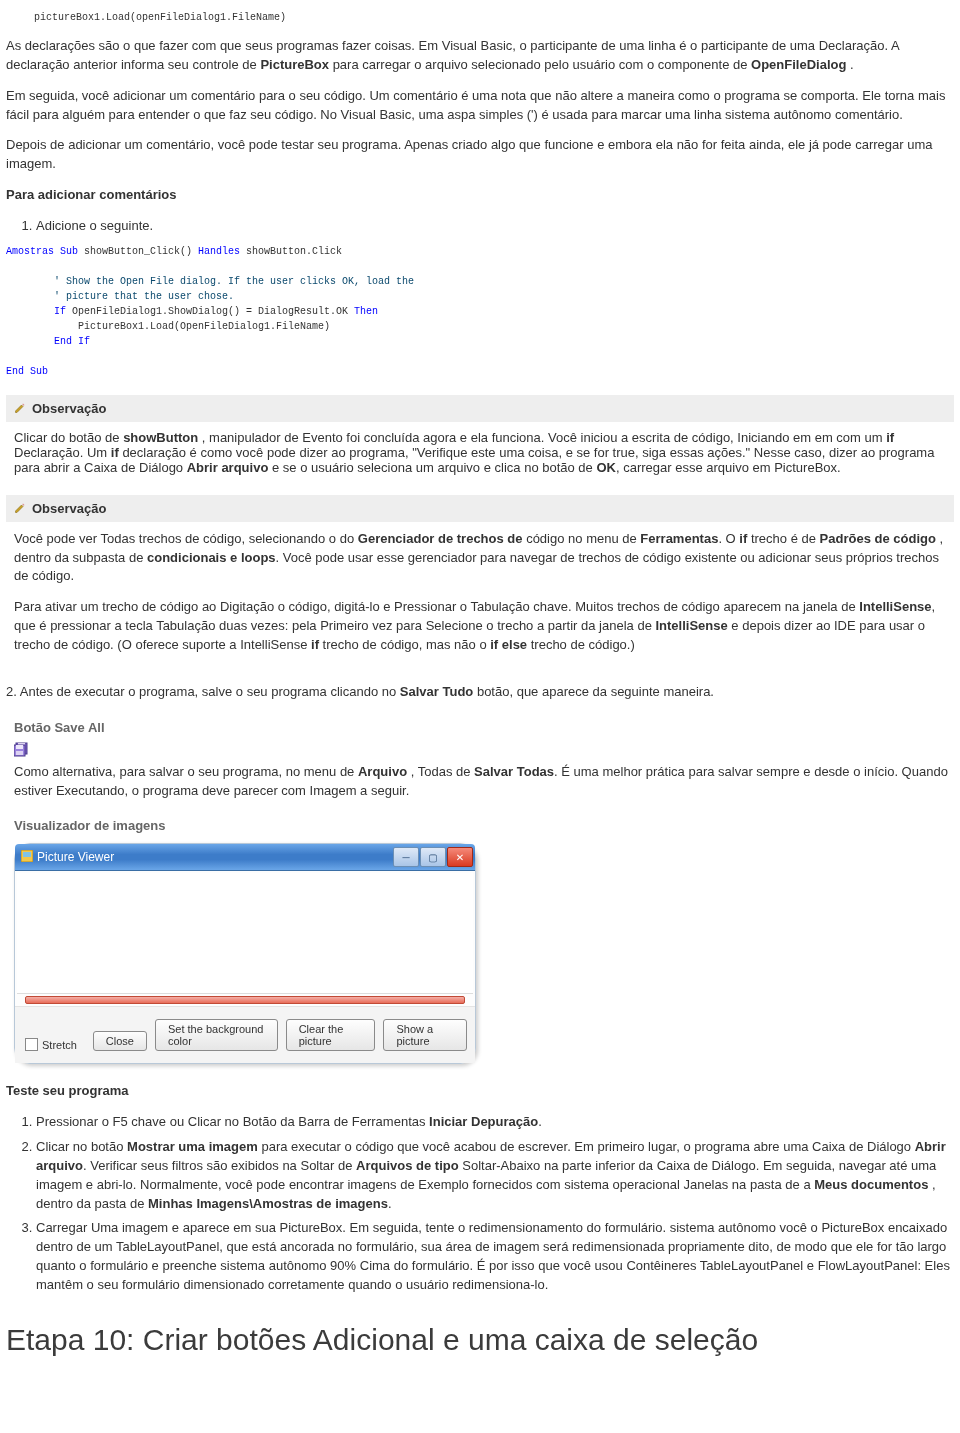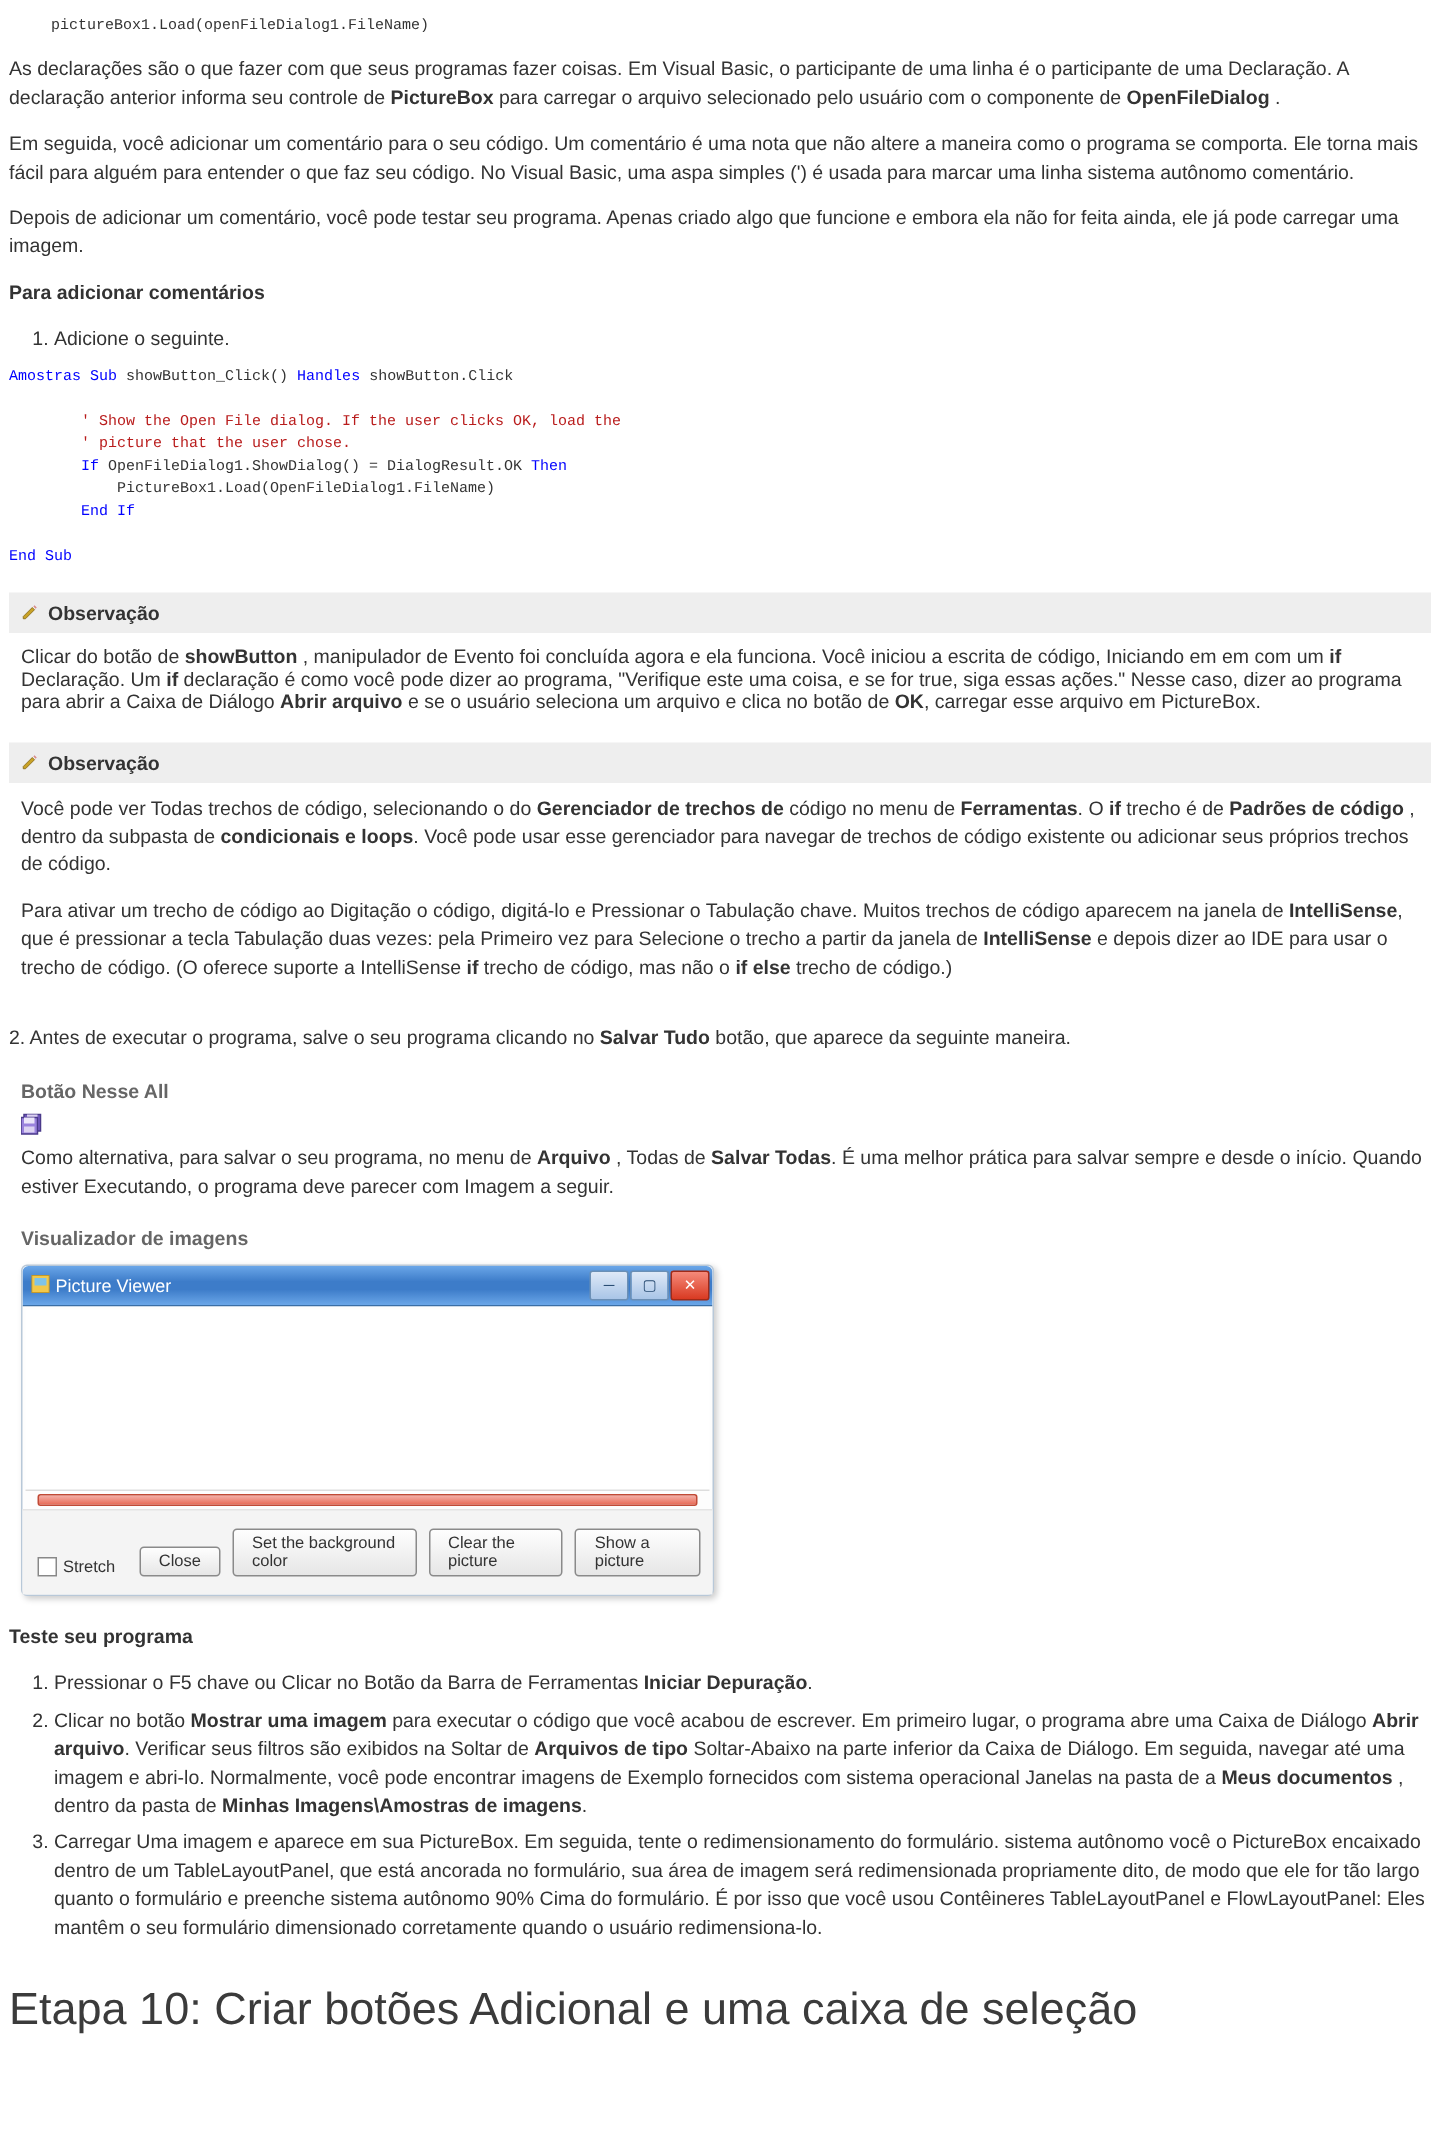--- a/index.html
+++ b/index.html
@@ -12,21 +12,21 @@
     background: #fff;
   }
   pre.code {
     font-family: Consolas, "Courier New", monospace;
     font-size: 10px;
     line-height: 1.5;
     white-space: pre;
     margin: 4px 0 12px 0;
   }
   .kw-blue { color: #0000ff; }
-  .kw-green { color: #b91c1c; }
+  .kw-green { color: #0c4a6e; }
   p { margin: 6px 0 12px 0; line-height: 1.45; }
   .bold { font-weight: bold; }
   ol { margin: 6px 0 8px 18px; padding: 0; }
   ol li { margin: 4px 0 6px 12px; line-height: 1.45; }
   .note-header {
     background: #eeeeee;
     padding: 6px 8px;
     margin: 16px 0 8px 0;
     display: flex;
     align-items: center;
@@ -40,21 +40,21 @@
   .note-body { padding: 0 8px 4px 8px; margin-bottom: 12px; }
   .italic { font-style: italic; }
   h4.sub { font-size: 13px; font-weight: bold; color: #666; margin: 18px 0 6px 8px; }
   .save-icon {
     width: 16px; height: 16px; margin: 4px 0 6px 8px;
   }
   .pv-window {
     width: 460px;
     margin: 10px 0 18px 8px;
     border: 1px solid #b8c8d8;
-    border-radius: 4px;
+    border-radius: 16px;
     box-shadow: 2px 2px 4px #ccc;
     background: #fdfdfd;
   }
   .pv-title {
     display: flex;
     align-items: center;
     height: 26px;
     background: linear-gradient(#6aa6e8,#3d7cc9 40%,#3d7cc9 60%,#6aa6e8);
     color: #fff;
     font-size: 12px;
@@ -164,21 +164,21 @@
   </span>
   <span class="bold">Observação</span>
 </div>
 <div class="note-body">
   <p><span>Você pode ver Todas trechos de código, selecionando o do </span><span class="bold">Gerenciador de trechos de</span><span> código no menu de </span><span class="bold">Ferramentas</span><span>. O </span><span class="bold">if</span><span> trecho é de </span><span class="bold">Padrões de código</span><span> , dentro da subpasta de </span><span class="bold">condicionais e loops</span><span>. Você pode usar esse gerenciador para navegar de trechos de código existente ou adicionar seus próprios trechos de código.</span></p>
   <p><span>Para ativar um trecho de código ao Digitação o código, digitá-lo e Pressionar o Tabulação chave. Muitos trechos de código aparecem na janela de </span><span class="bold">IntelliSense</span><span>, que é pressionar a tecla Tabulação duas vezes: pela Primeiro vez para Selecione o trecho a partir da janela de </span><span class="bold">IntelliSense</span><span> e depois dizer ao IDE para usar o trecho de código. (O oferece suporte a IntelliSense </span><span class="bold">if</span><span> trecho de código, mas não o </span><span class="bold">if else</span><span> trecho de código.)</span></p>
 </div>
 
 <p><span>2. Antes de executar o programa, salve o seu programa clicando no </span><span class="bold">Salvar Tudo</span><span> botão, que aparece da seguinte maneira.</span></p>
 
-<h4 class="sub">Botão Nesse All</h4>
+<h4 class="sub">Botão Save All</h4>
 <div class="save-icon">
   <svg viewBox="0 0 16 16" width="16" height="16">
     <rect x="2" y="2" width="11" height="11" fill="#7a5fc7" stroke="#4a3a8a"></rect>
     <rect x="4" y="2" width="7" height="4" fill="#dcd2f2"></rect>
     <rect x="4" y="8" width="7" height="4" fill="#cfc2ee"></rect>
     <rect x="0" y="4" width="11" height="11" fill="#9a82dd" stroke="#4a3a8a"></rect>
     <rect x="2" y="4" width="7" height="4" fill="#ece6fa"></rect>
     <rect x="2" y="10" width="7" height="4" fill="#dcd2f2"></rect>
   </svg>
 </div>

